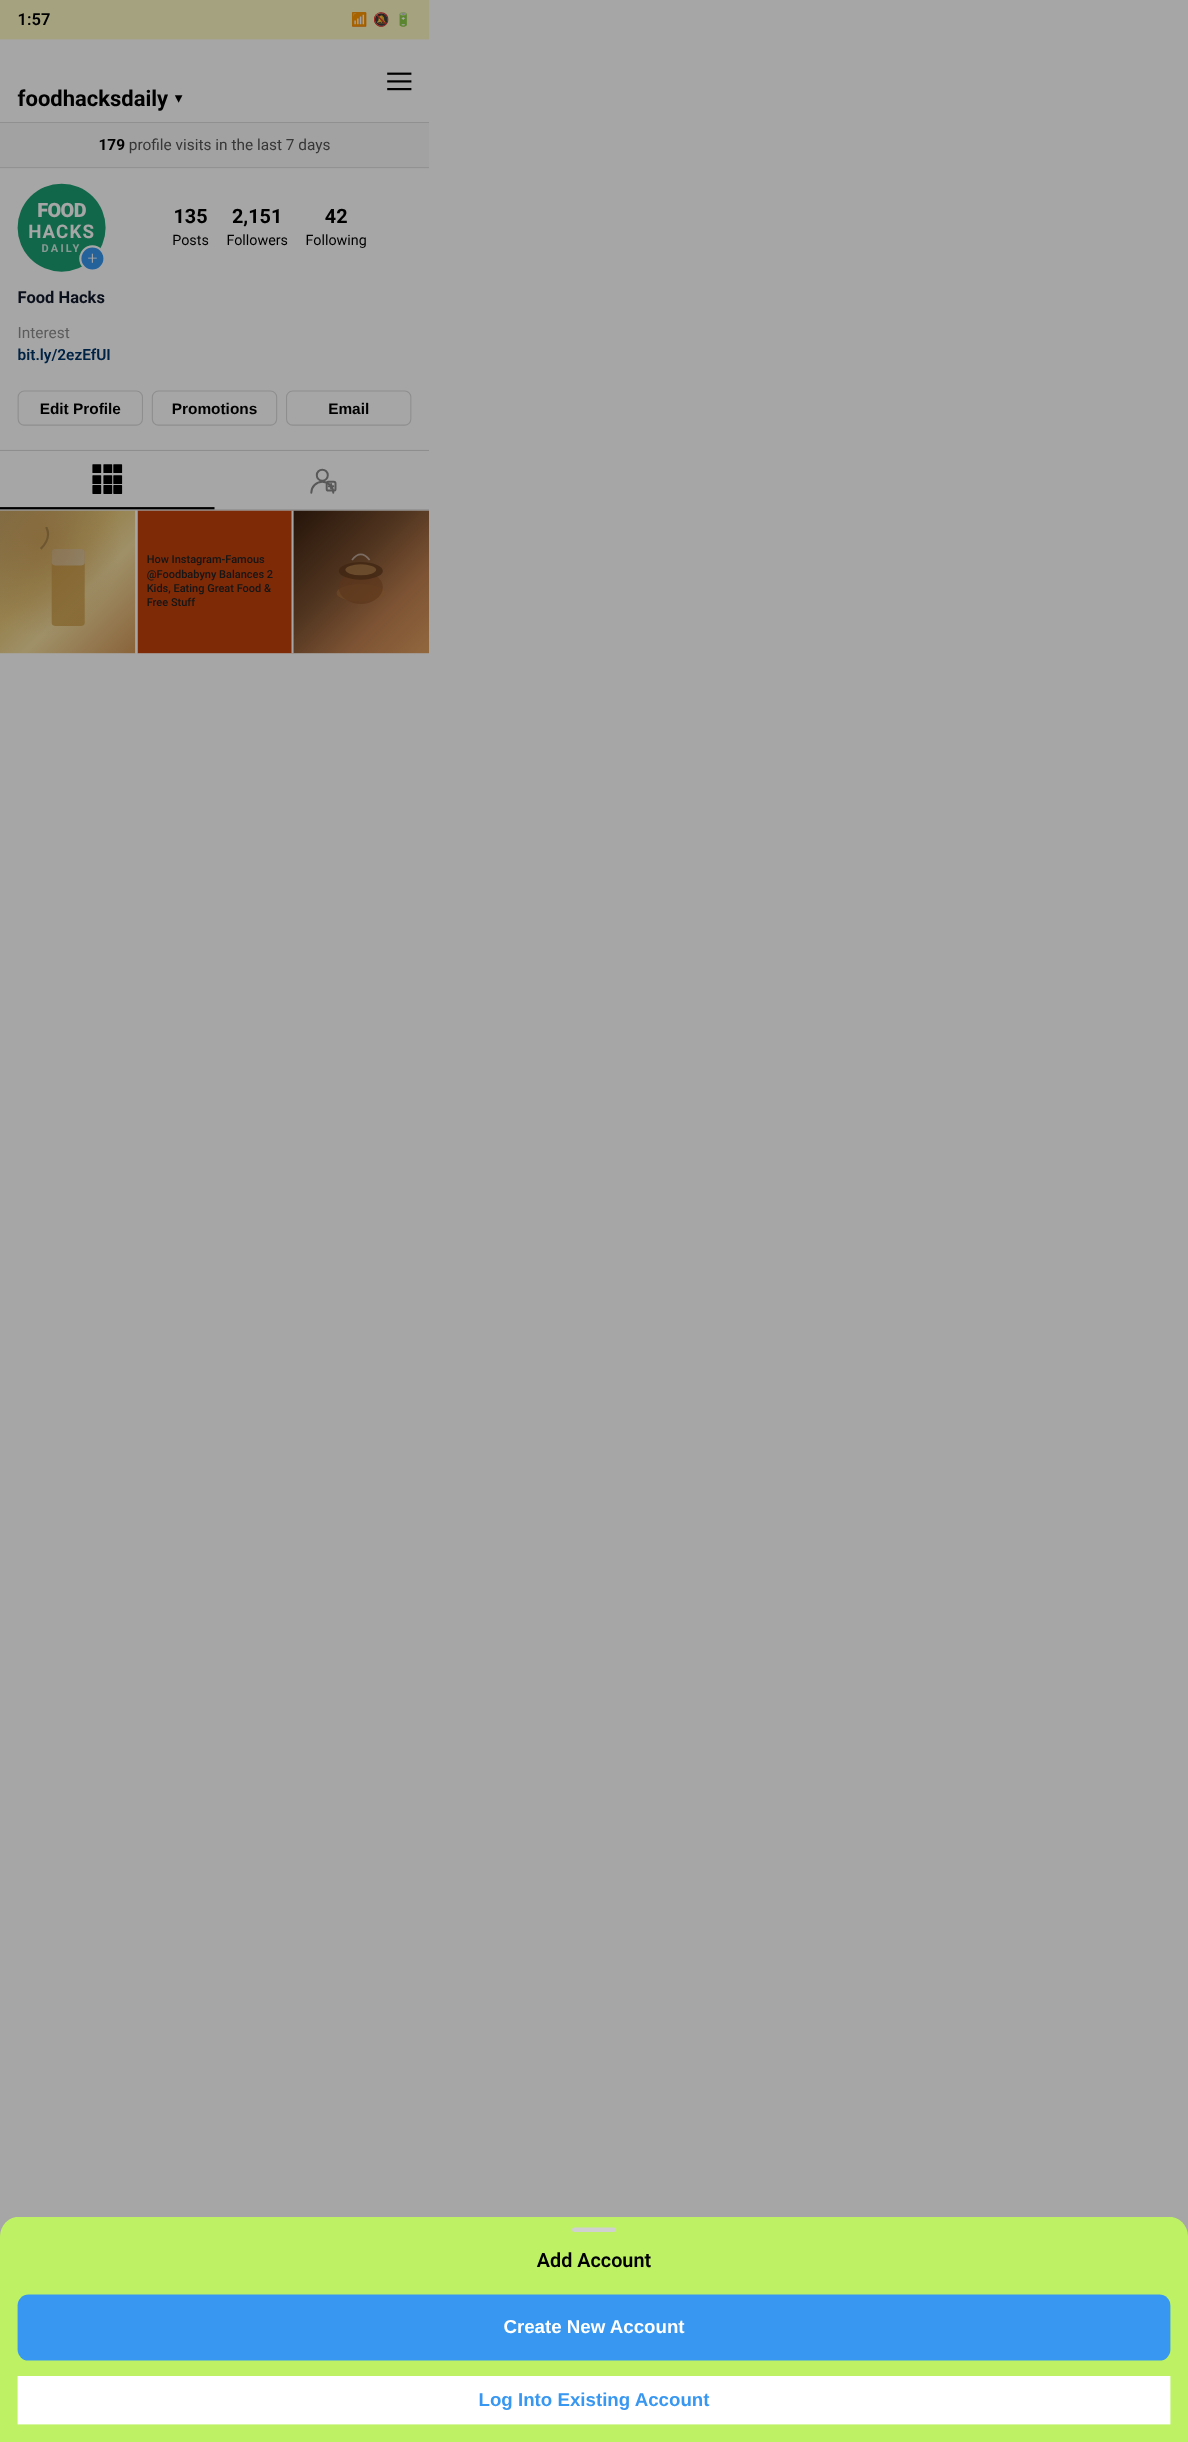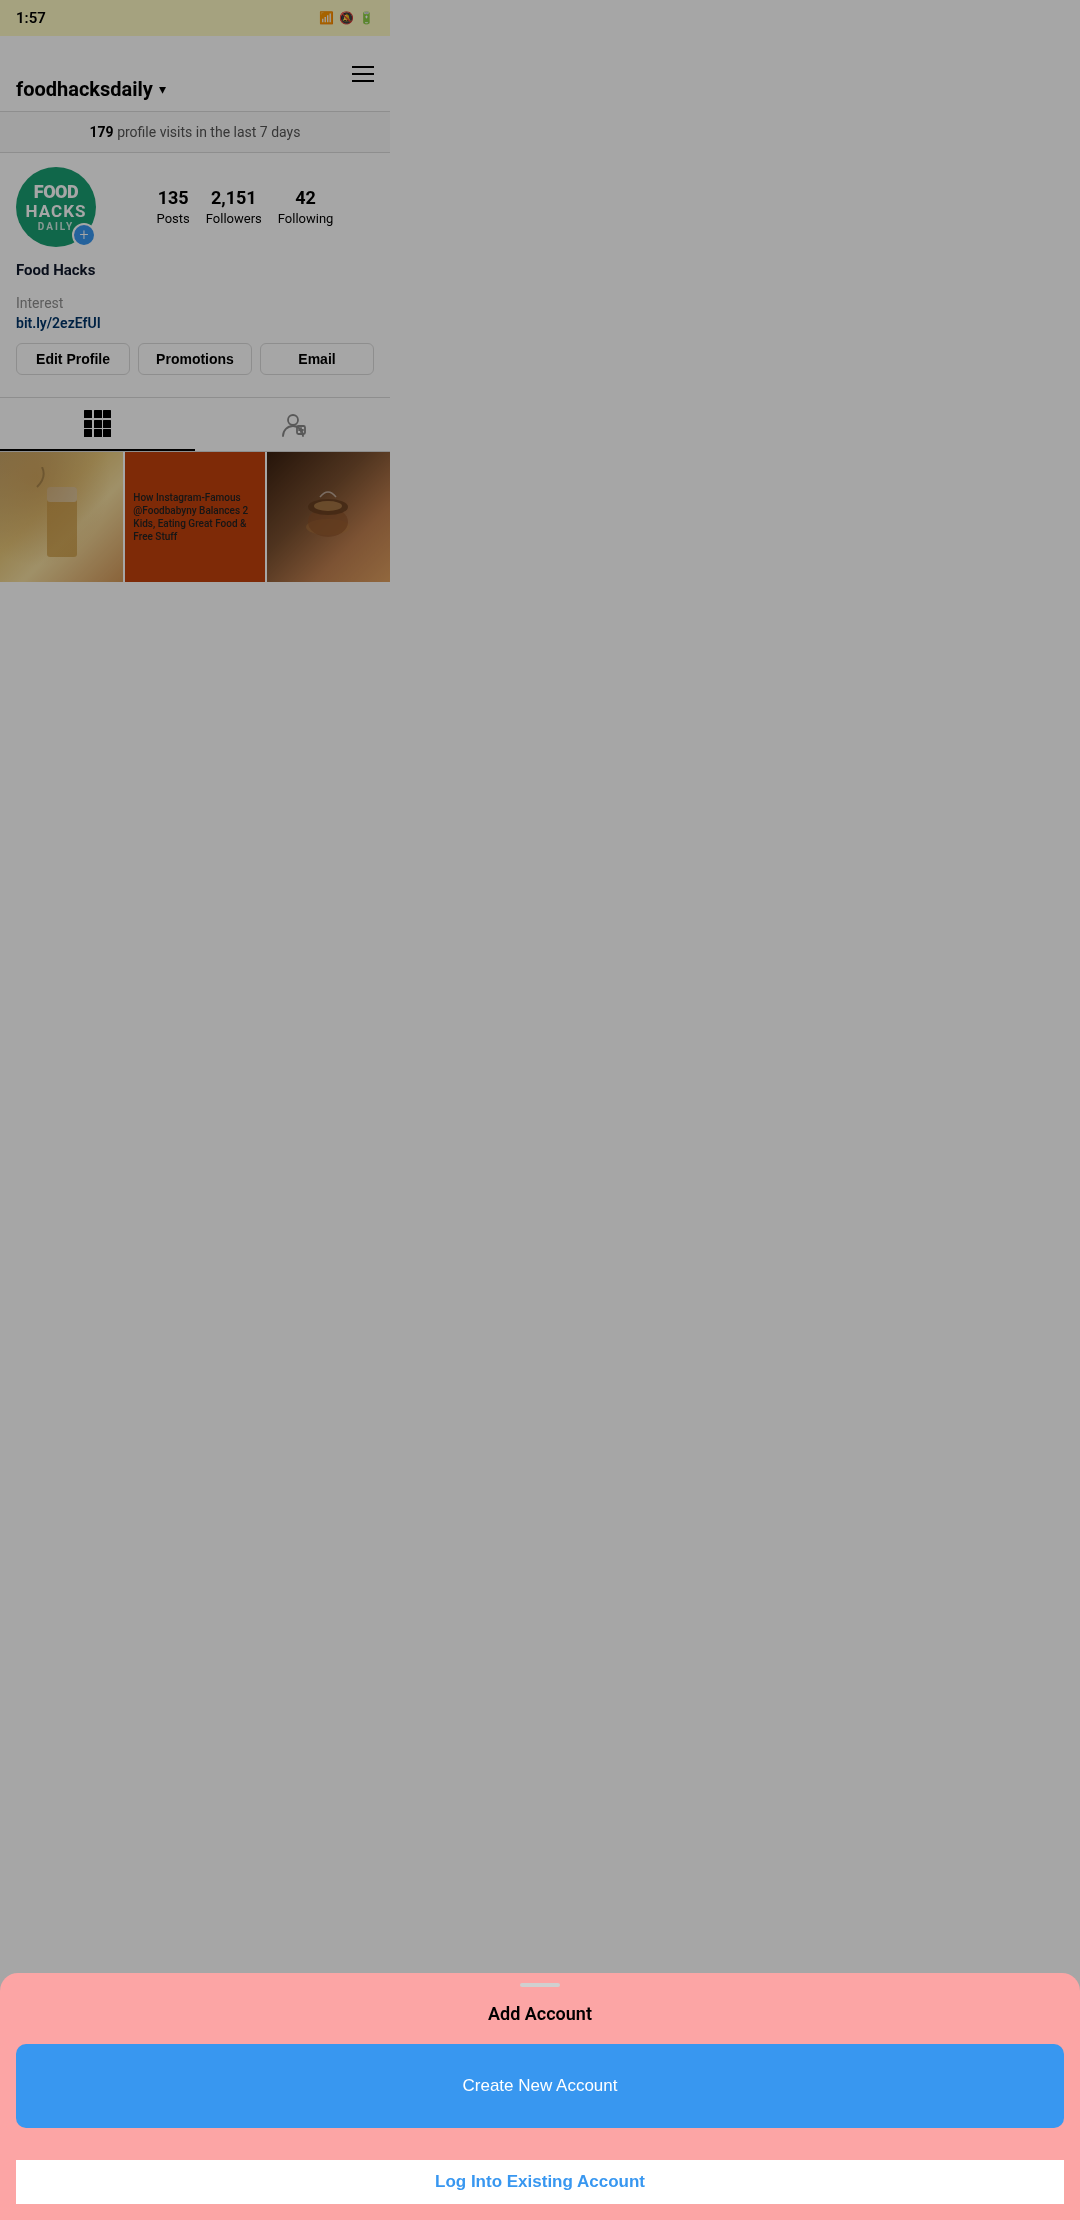--- a/index.html
+++ b/index.html
@@ -200,21 +200,21 @@
     .profile-link {
       font-size: 14px;
       color: #003569;
       font-weight: 600;
     }
 
     
     .action-buttons {
       display: flex;
       gap: 8px;
-      margin-top: 12px;
+      margin-top: 24px;
       margin-bottom: 4px;
     }
     .action-btn {
       flex: 1;
       padding: 7px 8px;
       border: 1px solid #dbdbdb;
       border-radius: 6px;
       background: #fff;
       font-size: 14px;
       font-weight: 600;
@@ -305,50 +305,50 @@
       top: 0; left: 0; right: 0; bottom: 0;
       background: rgba(0,0,0,0.35);
       z-index: 10;
     }
 
     .bottom-sheet {
       position: fixed;
       bottom: 0;
       left: 0;
       right: 0;
-      background: #fca5a5;
+      background: #bef264;
       border-radius: 18px 18px 0 0;
       z-index: 20;
       padding: 0 16px 16px;
     }
     .sheet-handle {
       width: 40px;
       height: 4px;
       background: #d0d0d0;
       border-radius: 2px;
       margin: 10px auto 16px;
     }
     .sheet-title {
       text-align: center;
       font-size: 18px;
       font-weight: 600;
       color: #000;
       margin-bottom: 20px;
     }
     .create-account-btn {
       width: 100%;
-      padding: 32px;
+      padding: 20px;
       background: #3897f0;
       border: none;
       border-radius: 10px;
       color: #fff;
       font-size: 17px;
-      font-weight: 400;
+      font-weight: 700;
       cursor: pointer;
-      margin-bottom: 32px;
+      margin-bottom: 14px;
     }
     .log-in-btn {
       width: 100%;
       padding: 12px;
       background: #fff;
       border: none;
       color: #3897f0;
       font-size: 17px;
       font-weight: 600;
       cursor: pointer;

